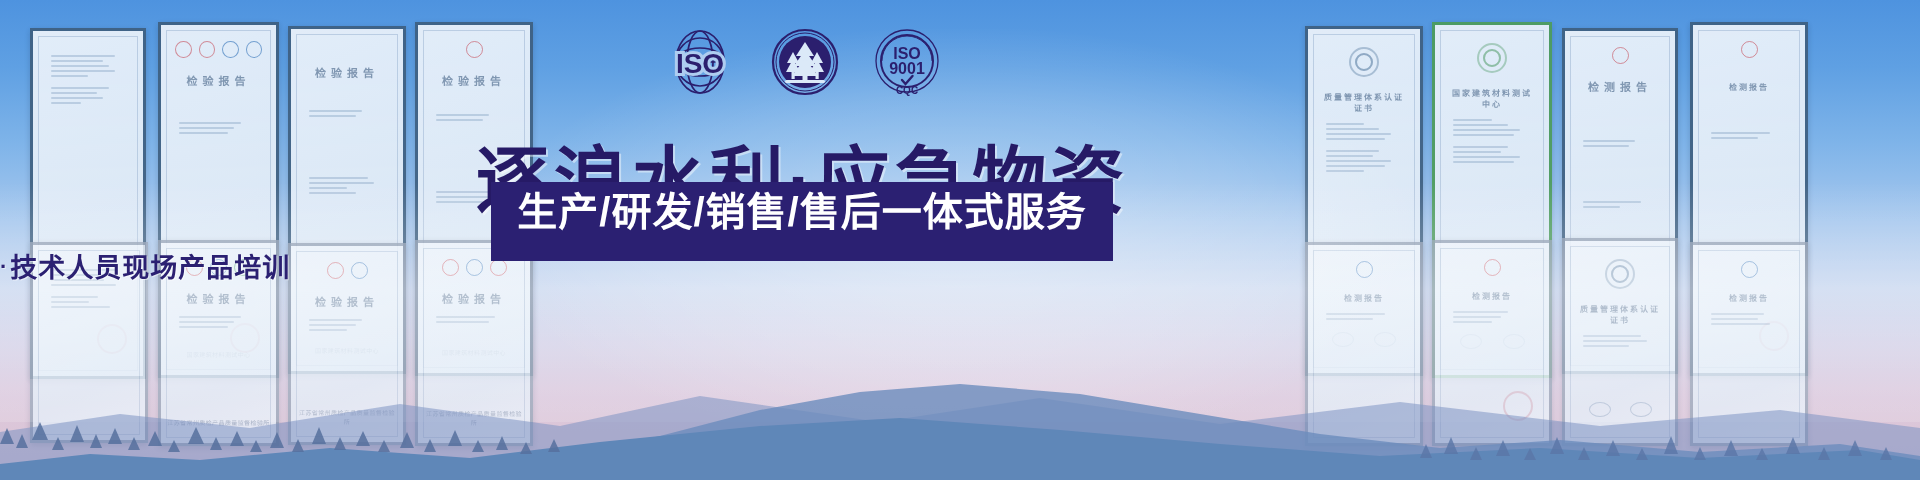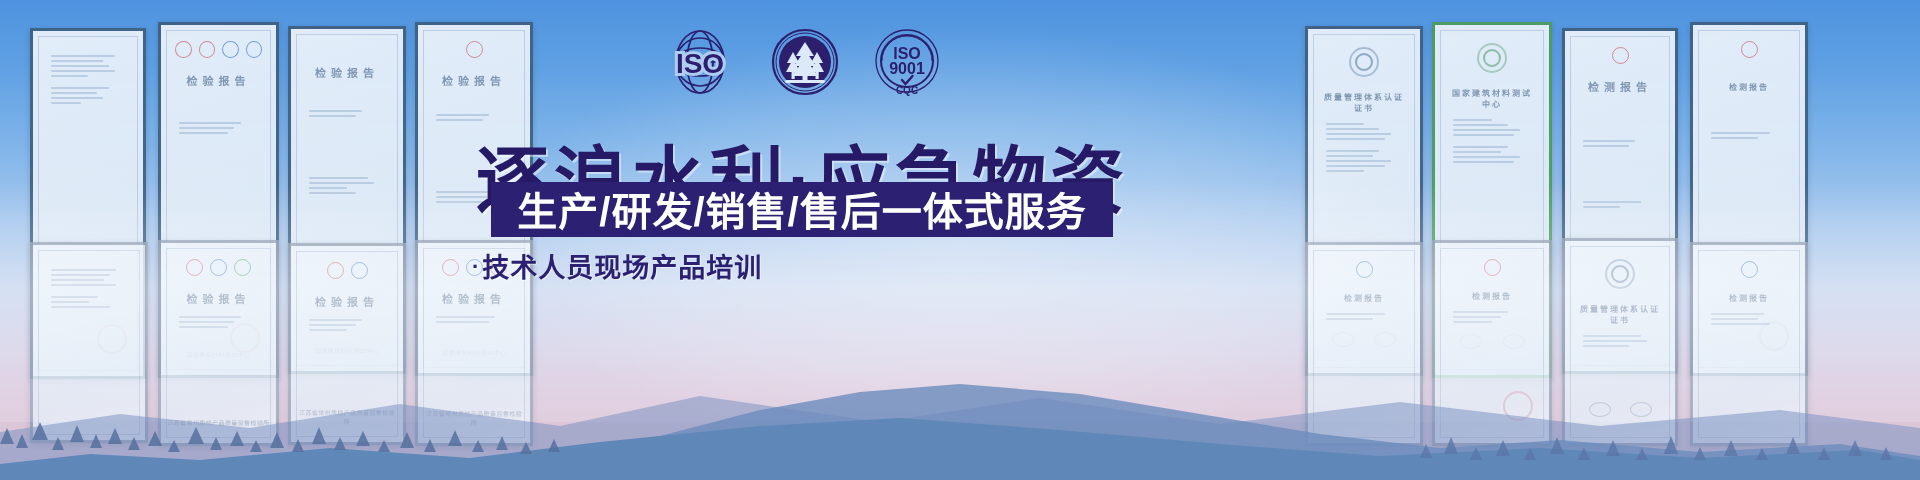--- a/index.html
+++ b/index.html
@@ -102,25 +102,25 @@
     position:absolute;left:0;right:0;top:95px;text-align:center;
     font-size:74px;font-weight:bold;color:#261a66;
     letter-spacing:4px;line-height:1;
     text-shadow:2px 2px 0 rgba(255,255,255,.45);
     white-space:nowrap;
   }
   .subtitle-wrap{position:absolute;left:0;right:0;top:182px;text-align:center;}
   .subtitle{
     display:inline-block;background:#2b2072;color:#ffffff;
     font-size:40px;font-weight:bold;letter-spacing:1px;
-    padding:9px 26px 4px;line-height:1.05;white-space:nowrap;
+    padding:9px 26px 28px;line-height:1.05;white-space:nowrap;
   }
   .features{
     position:absolute;left:0;right:0;top:246px;
-    display:flex;flex-direction:column;align-items:center;gap:22px;
+    display:flex;align-items:center;gap:22px;
   }
   .f-row{display:flex;width:660px;justify-content:space-between;}
   .f-item{
     font-size:27px;font-weight:bold;color:#2b2072;letter-spacing:1px;
     white-space:nowrap;text-shadow:1px 1px 0 rgba(255,255,255,.5);
   }
   .f-item .dot{font-size:22px;vertical-align:3px;margin-right:2px;}
 </style>
 </head>
 <body>

